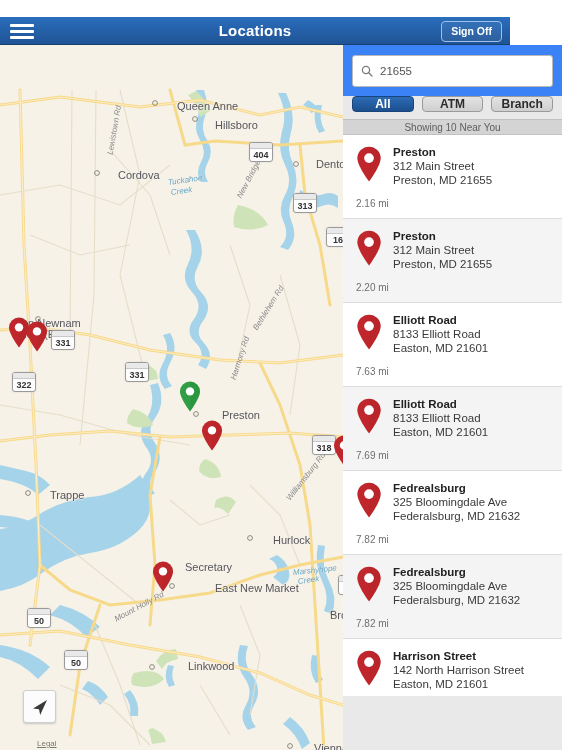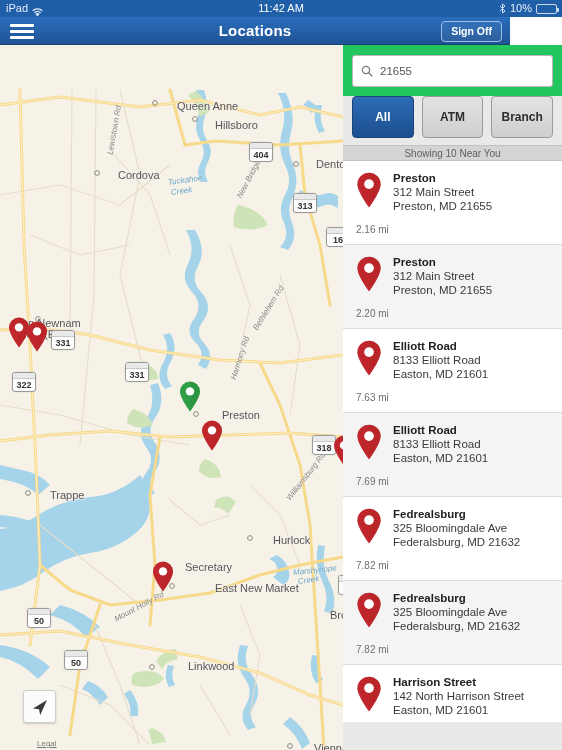--- a/index.html
+++ b/index.html
@@ -76,37 +76,37 @@
 
   
   .pin{ position:absolute; z-index:5; }
 
   
   .panel{
     position:absolute; left:343px; top:45px; width:219px; height:705px;
     background:#e9e9e9; overflow:hidden;
   }
   .searchwrap{
-    padding:10px 9px 9px 9px; background:#22c55e;
+    padding:10px 9px 9px 9px; background:#3b82f6;
   }
   .searchbox{
     height:32px; background:#fff; border:1px solid #b9b9b9; border-radius:3px;
     display:flex; align-items:center; padding:0 8px; gap:7px;
   }
   .searchbox input{
     border:0; outline:0; flex:1; font-size:11.5px; color:#555;
     font-family:"Liberation Sans", sans-serif; background:transparent;
   }
   .searchbox input::placeholder{ color:#9a9a9a; }
 
   .segments{
     display:flex; gap:8px; padding:0 9px 7px 9px;
   }
   .seg{
-    flex:1; height:42px; border-radius:4px; font-size:12px; font-weight:bold;
+    flex:1; height:16px; border-radius:4px; font-size:12px; font-weight:bold;
     display:flex; align-items:center; justify-content:center; cursor:pointer;
     border:1px solid #9a9a9a;
     background:linear-gradient(to bottom,#e3e3e3,#cfcfcf); color:#2c2c2c;
   }
   .seg.active{
     background:linear-gradient(to bottom,#2d6cb5 0%,#1c4f8f 100%);
     border-color:#17457c; color:#fff;
   }
 
   .showing{
@@ -128,42 +128,20 @@
   .row-addr{ font-size:11.5px; color:#3a3a3a; line-height:14px; white-space:nowrap; }
   .row-dist{
     position:absolute; left:13px; bottom:9px; font-size:10px; color:#6f6f6f;
   }
 </style>
 </head>
 <body>
 
 <div id="app">
 
-  <div class="statusbar">
-    <div class="sb-left">
-      <span class="sb-ipad">iPad</span>
-      <span class="wifi-icon">
-        <svg width="11" height="9" viewBox="0 0 11 9">
-            <path d="M5.5 8.4 L3.4 5.9 a3.3 3.3 0 0 1 4.2 0 Z" fill="#e4edf7"></path>
-            <path d="M1.9 4.2 a5.6 5.6 0 0 1 7.2 0 l-.85 1.0 a4.3 4.3 0 0 0-5.5 0 Z" fill="#e4edf7"></path>
-            <path d="M.2 2.2 a8.2 8.2 0 0 1 10.6 0 l-.85 1.0 a6.9 6.9 0 0 0-8.9 0 Z" fill="#e4edf7"></path>
-          </svg>
-      </span>
-    </div>
-    <div class="sb-center">11:42 AM</div>
-    <div class="sb-right">
-      <span>
-        <svg class="bt-icon" viewBox="0 0 7 11">
-            <path d="M1 3 L6 8 L3.5 10 V1 L6 3 L1 8" fill="none" stroke="#cfe0f2" stroke-width="1"></path>
-          </svg>
-      </span>
-      <span class="sb-batt-txt">10%</span>
-      <span class="batt"><span class="batt-fill" id="batt-fill" style="width: 10%;"></span></span>
-    </div>
-  </div>
 
   <div class="navbar">
     <div class="hamburger">
         <span></span>
         <span></span>
         <span></span>
       </div>
     <div class="nav-title">Locations</div>
     <div class="signoff">Sign Off</div>
   </div>

